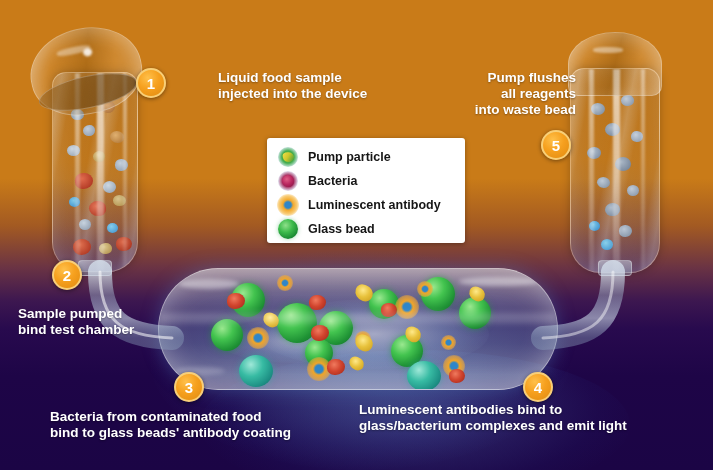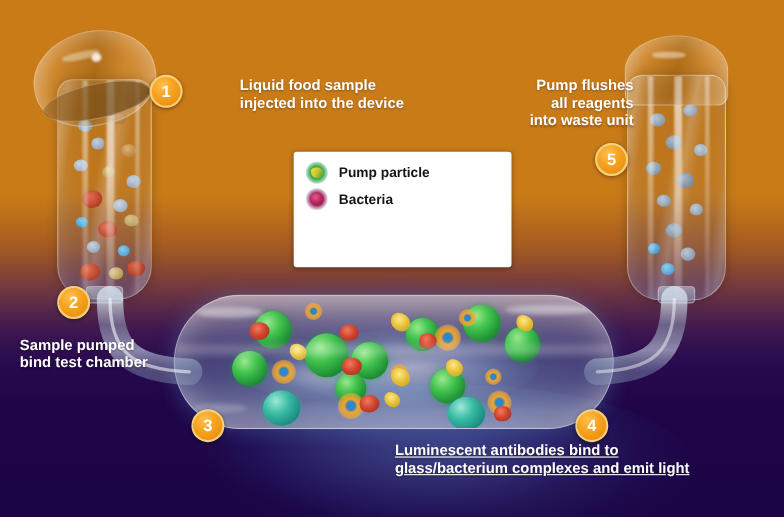--- a/index.html
+++ b/index.html
@@ -337,36 +337,50 @@
   <div class="badge" style="left:174px; top:372px;">3</div>
   <div class="badge" style="left:523px; top:372px;">4</div>
   <div class="badge" style="left:541px; top:130px;">5</div>
 
   <div class="calltext" style="left:170px; top:70px; width:230px;margin-left:48px;">Liquid food sample
 injected into the device</div>
 
   <div class="calltext" style="left:18px; top:306px; width:180px;">Sample pumped
 bind test chamber</div>
 
-
-  <div class="calltext" style="left:359px; top:402px; width:330px;text-decoration:underline;">Luminescent antibodies bind to
+  <div class="calltext" style="left:50px; top:409px; width:300px;">Bacteria from contaminated food
+bind to glass beads' antibody coating</div>
+
+  <div class="calltext" style="left:359px; top:402px; width:330px;">Luminescent antibodies bind to
 glass/bacterium complexes and emit light</div>
 
   <div class="calltext right" style="left:400px; top:70px; width:176px;">Pump flushes
 all reagents
-into waste unit</div>
+into waste bead</div>
 
   <div id="legend">
     <div class="legend-row">
       <span class="legend-ico">
           <span class="ico-food"></span>
         </span>
       <span class="legend-label">Pump particle</span>
     </div>
     <div class="legend-row">
       <span class="legend-ico">
           <span class="ico-bact"></span>
         </span>
       <span class="legend-label">Bacteria</span>
     </div>
+    <div class="legend-row">
+      <span class="legend-ico">
+          <span class="ico-anti"></span>
+        </span>
+      <span class="legend-label">Luminescent antibody</span>
+    </div>
+    <div class="legend-row">
+      <span class="legend-ico">
+          <span class="ico-glass"></span>
+        </span>
+      <span class="legend-label">Glass bead</span>
+    </div>
   </div>
 
 </div>
 
 </body></html>

